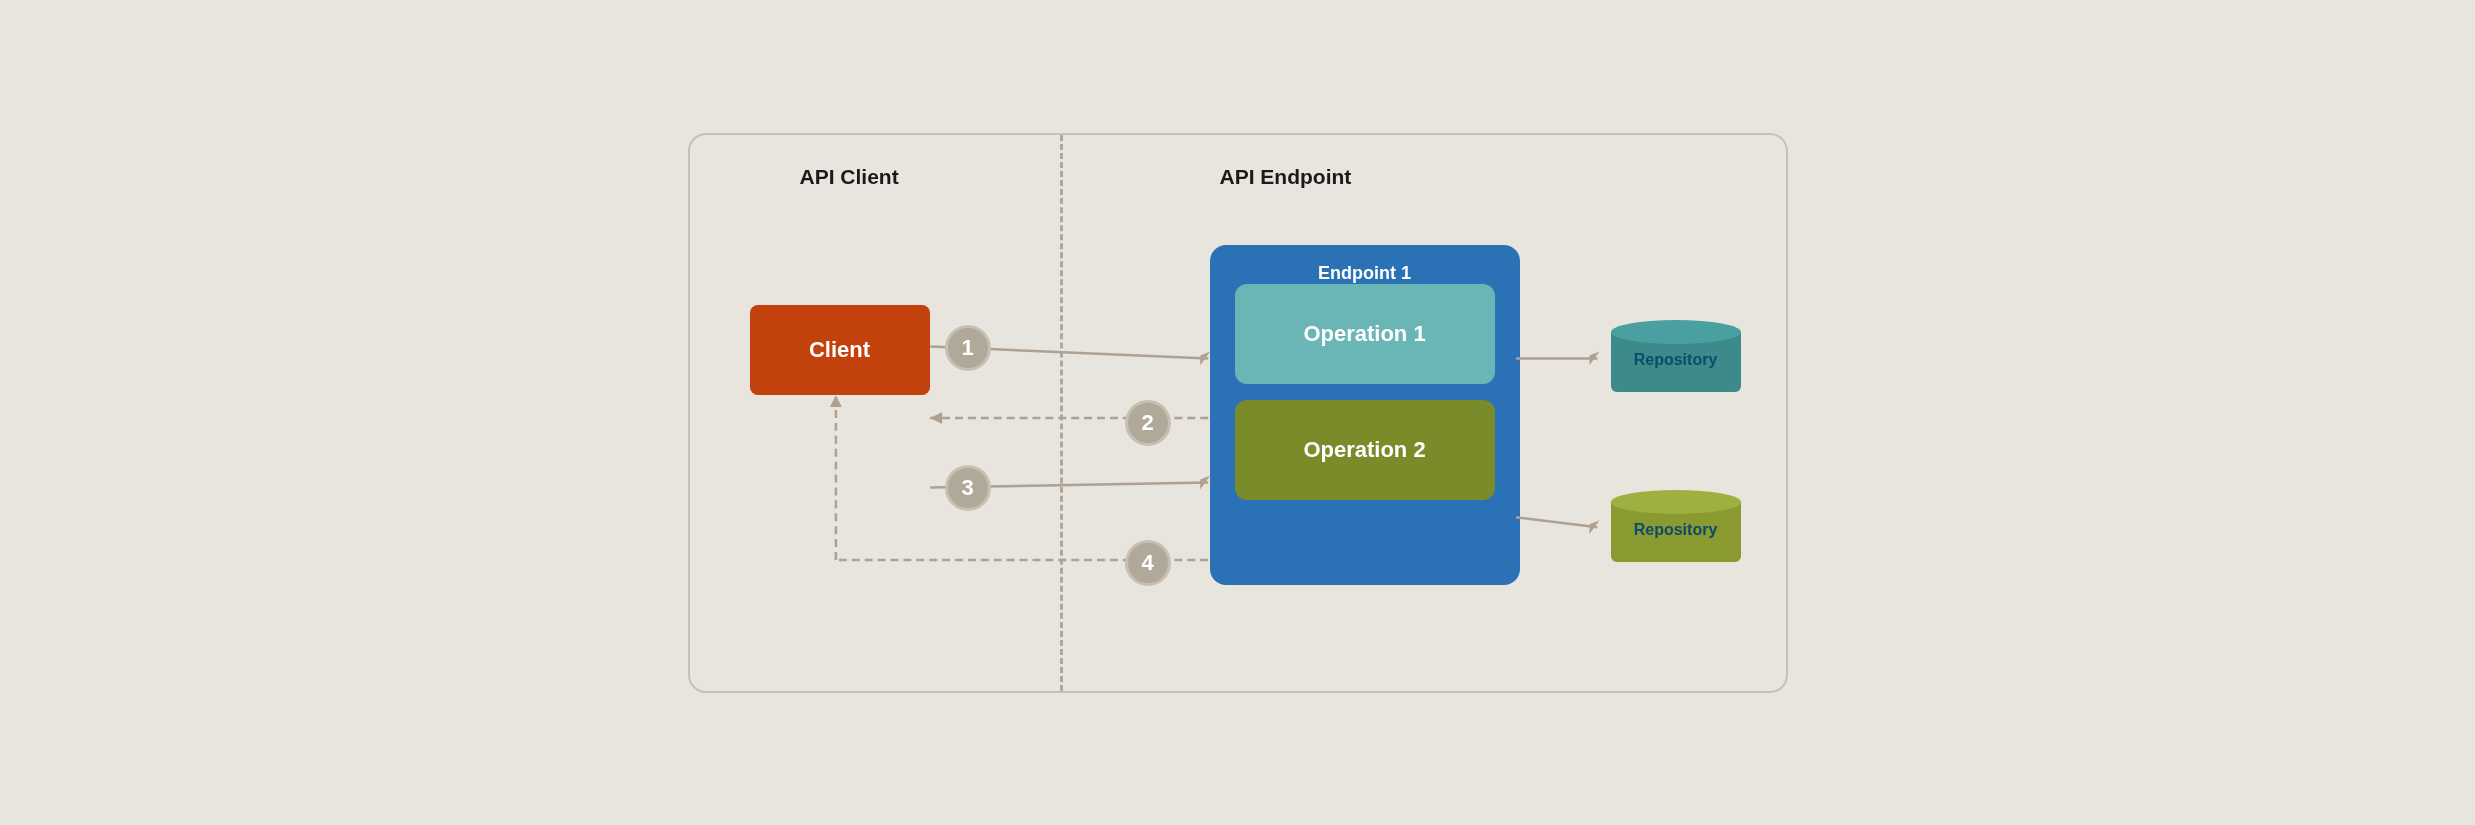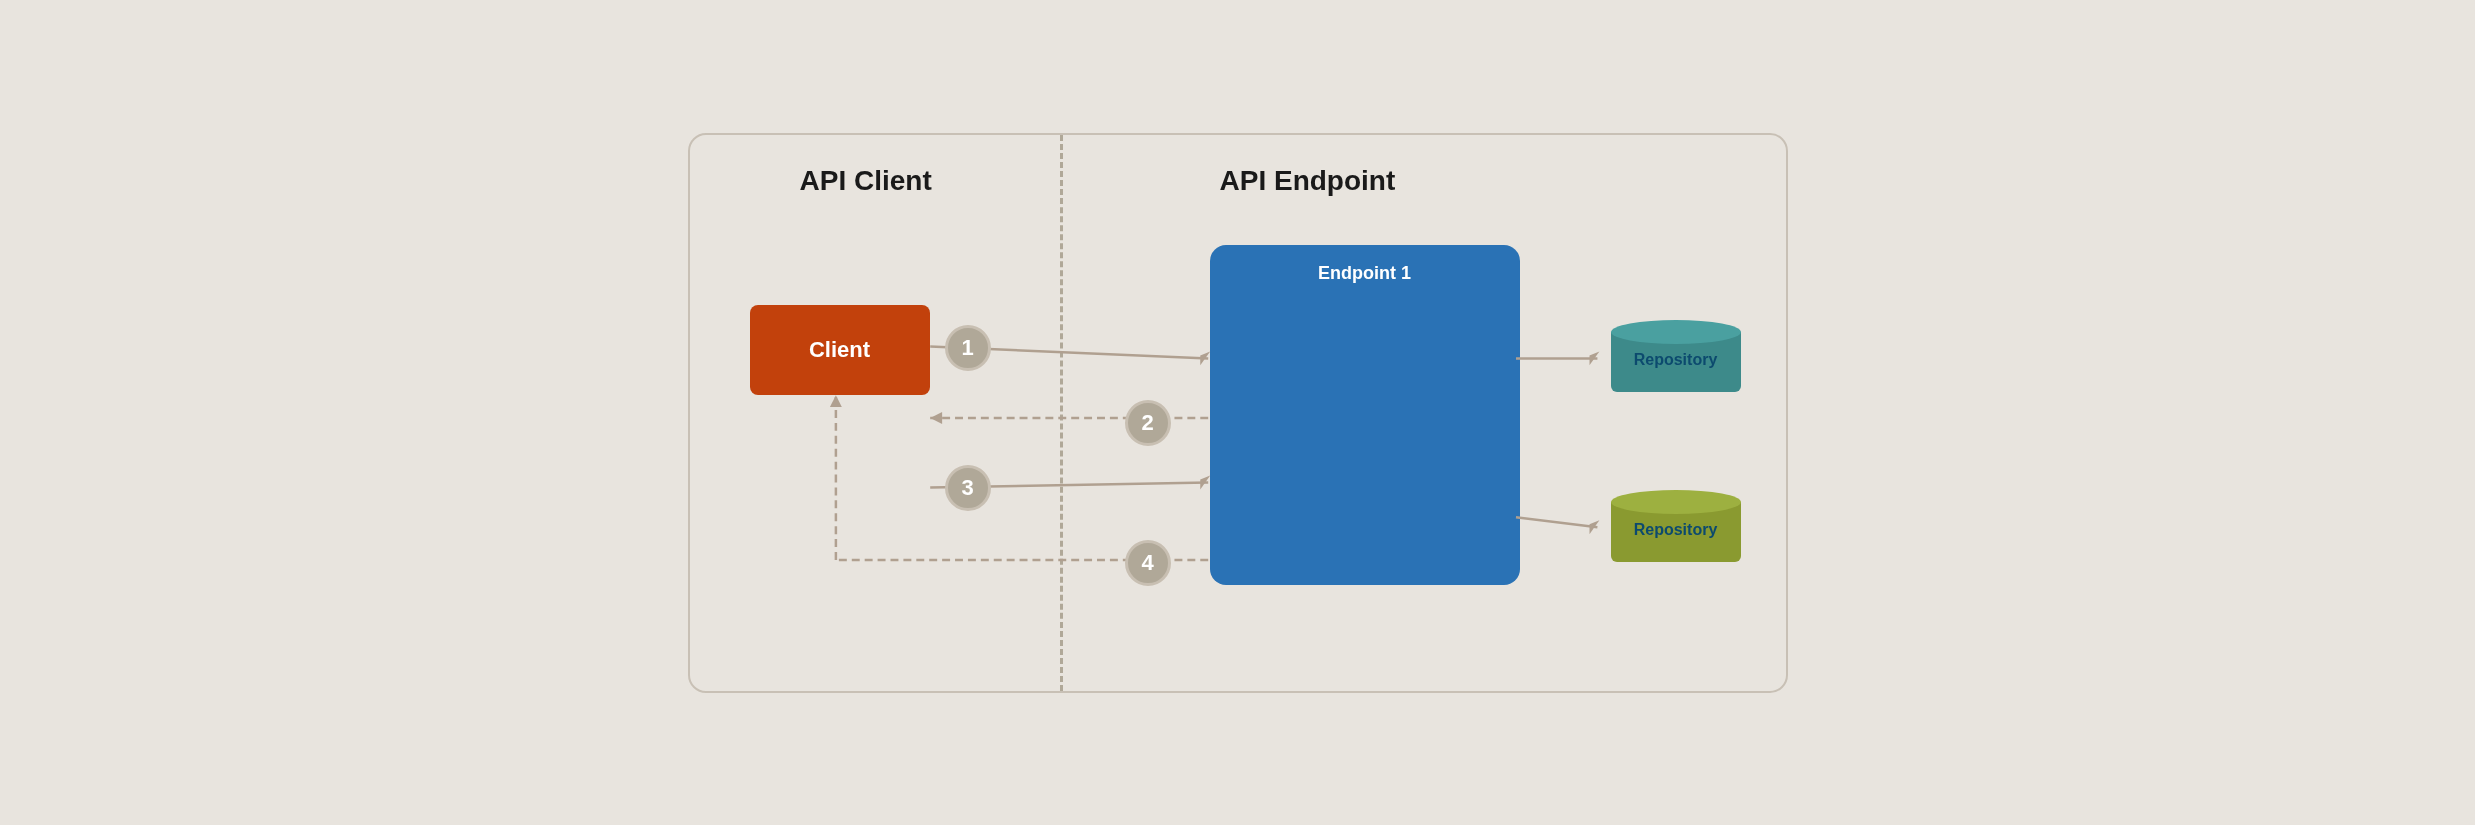--- a/index.html
+++ b/index.html
@@ -31,21 +31,21 @@
       bottom: 0;
       width: 2px;
       border-left: 3px dashed #b0a898;
       z-index: 1;
     }
 
     
     .section-label {
       position: absolute;
       top: 30px;
-      font-size: 28px;
+      font-size: 21px;
       font-weight: bold;
       color: #1a1a1a;
     }
     .label-client { left: 110px; }
     .label-provider { left: 530px; }
 
     
     .client-box {
       position: absolute;
       left: 60px;
@@ -194,20 +194,26 @@
 
   <div class="section-label label-client">API Client</div>
   <div class="section-label label-provider">API Endpoint</div>
 
   <div class="client-box">
     <span>Client</span>
   </div>
 
   <div class="provider-box">
     <div class="endpoint-label">Endpoint 1</div>
+    <div class="operation-box op1">
+      <span>Operation 1</span>
+    </div>
+    <div class="operation-box op2">
+      <span>Operation 2</span>
+    </div>
   </div>
 
   <div class="repo-wrapper repo1">
     <div class="cylinder repo-teal">
       <div class="cyl-body"></div>
       <div class="cyl-top"></div>
       <div class="cyl-label">Repository</div>
     </div>
   </div>
 

